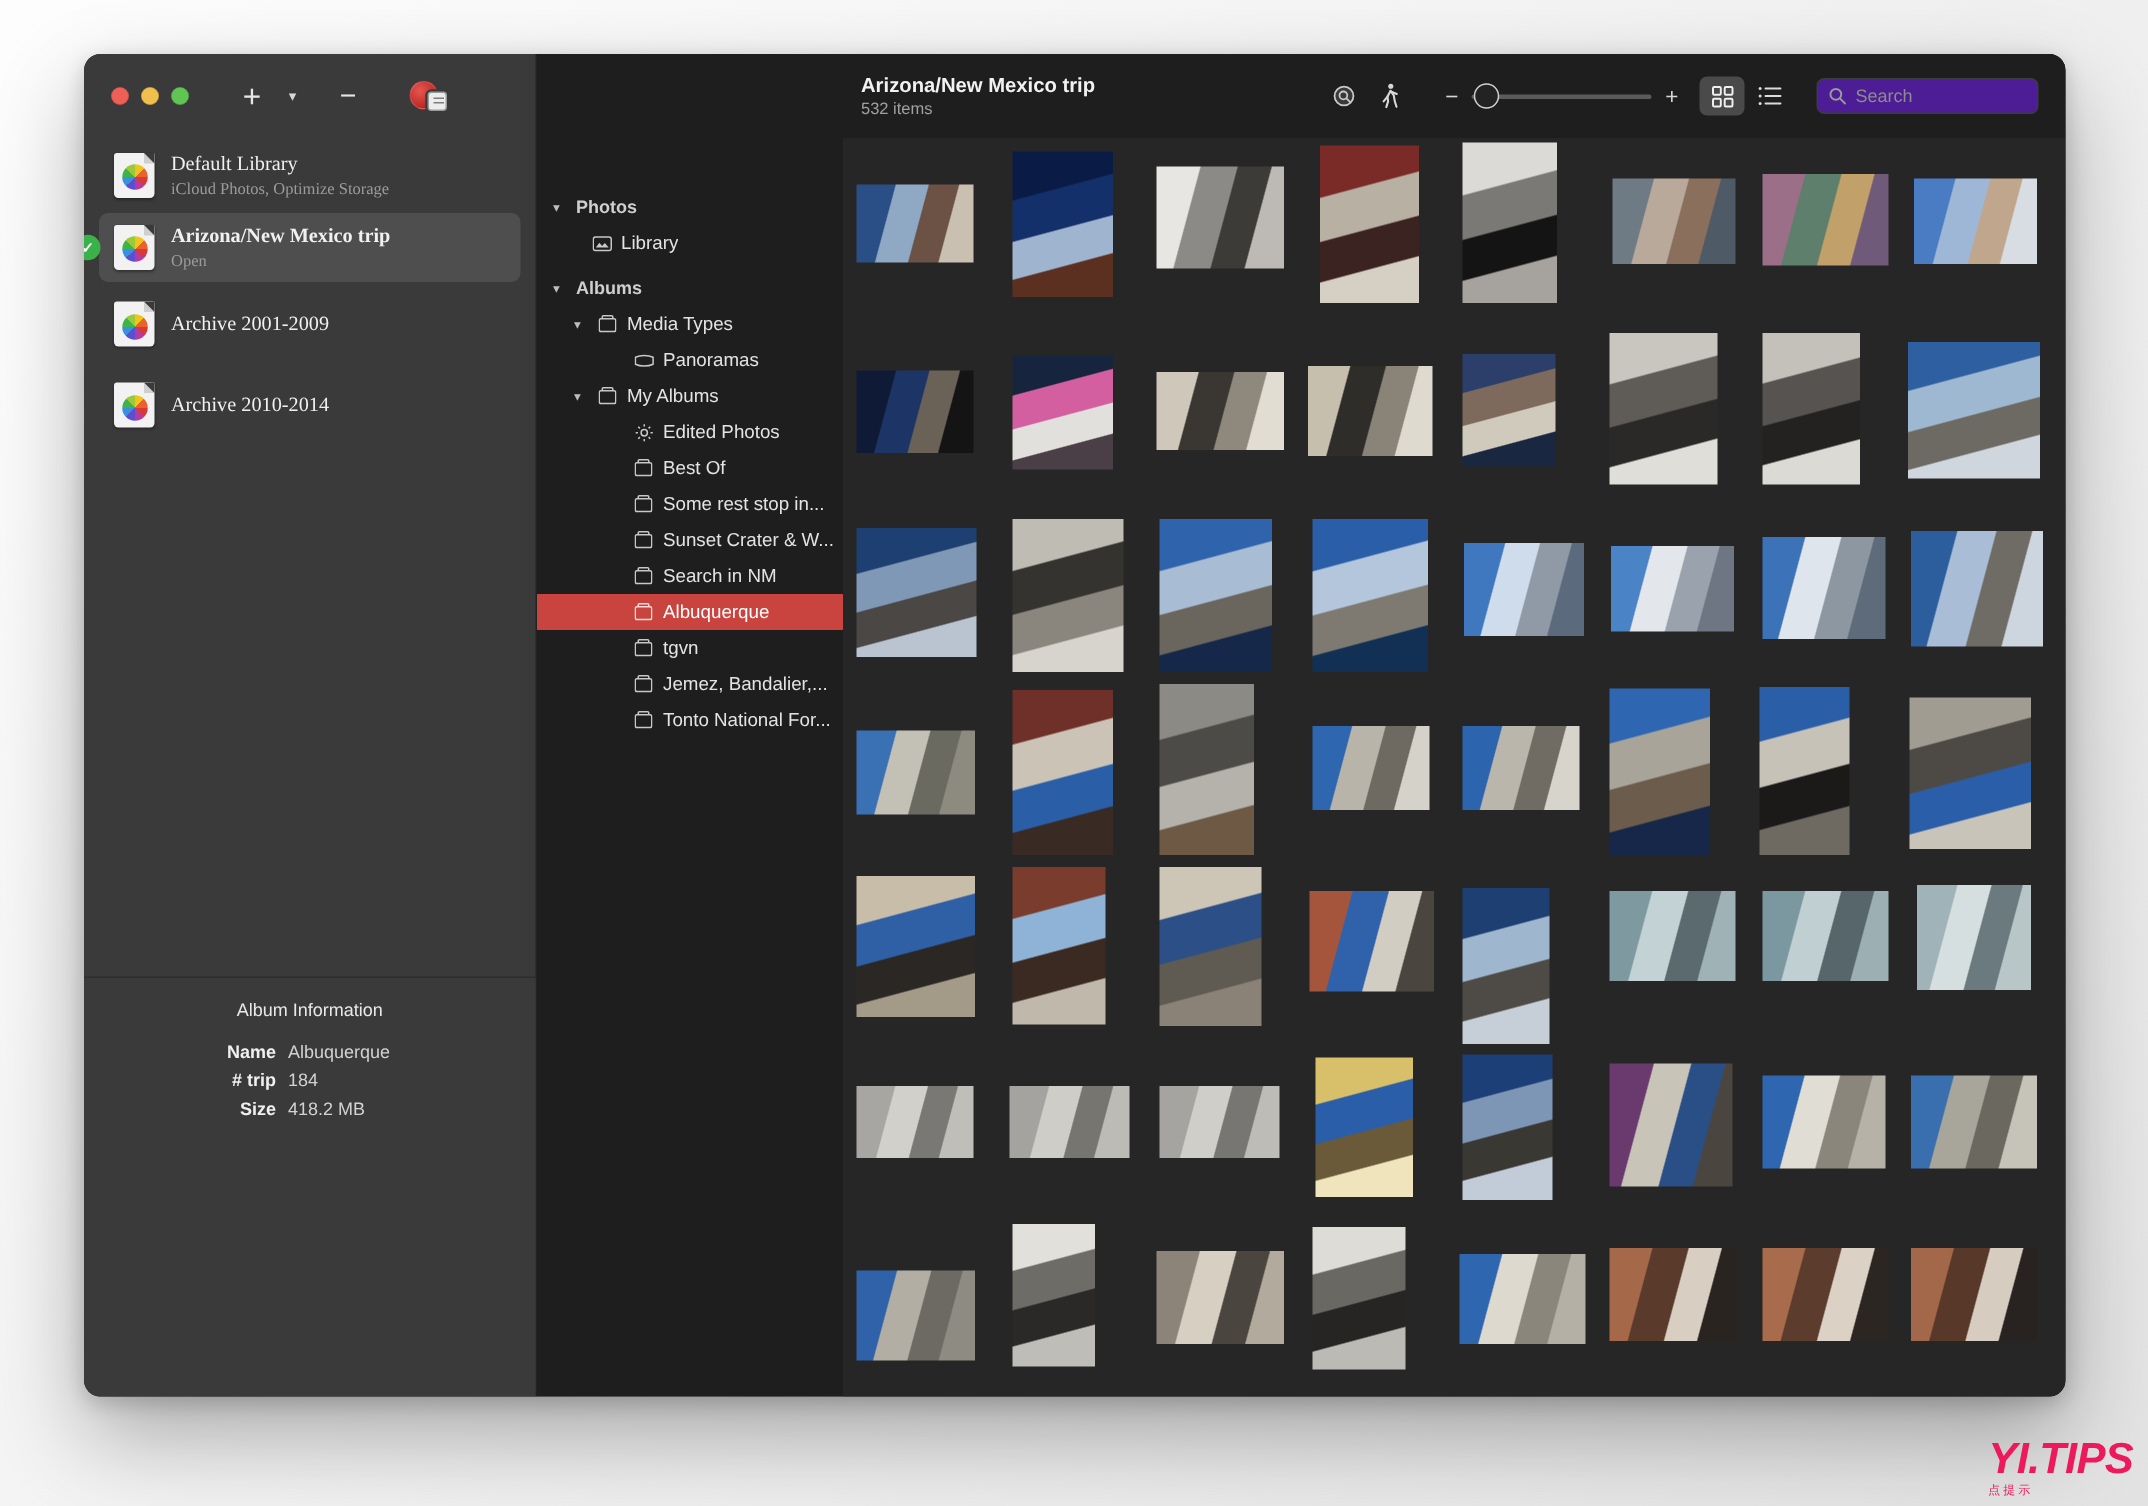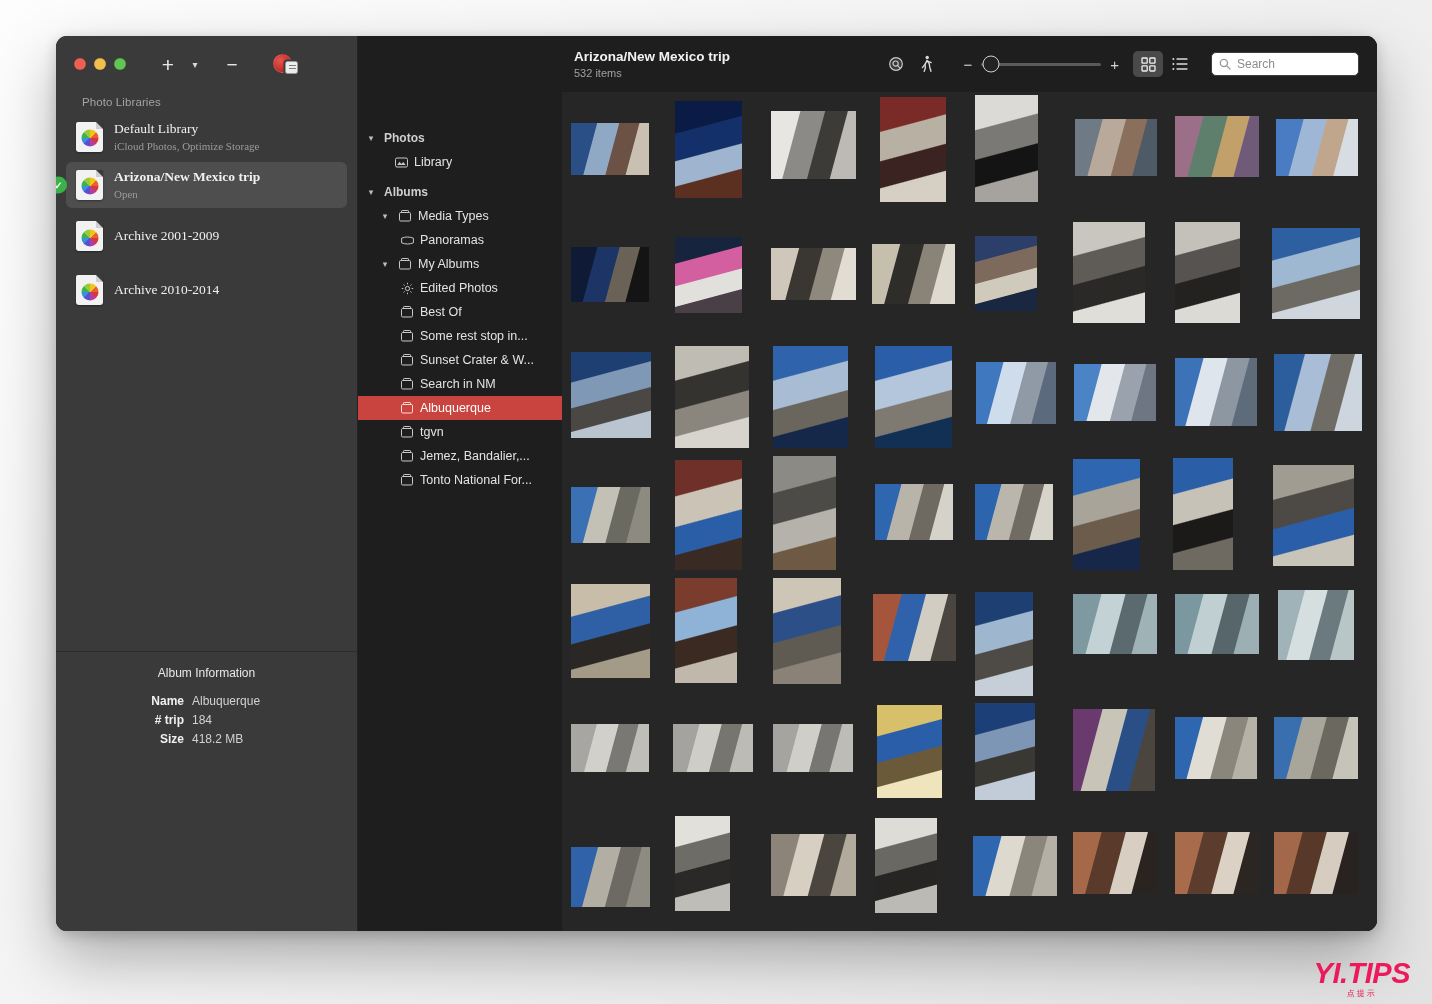--- a/index.html
+++ b/index.html
@@ -165,21 +165,21 @@
     position: relative;
   }
   .tree-row.selected { background: #c9443f; }
   .tree-row.selected .tree-label { color: #ffffff; }
   .tw { width: 14px; display:flex; align-items:center; justify-content:center; flex-shrink:0; color:#bdbdbd; font-size: 9px; }
   .tree-label { font-size: 12.5px; color: #e3e3e3; white-space: nowrap; overflow: hidden; text-overflow: ellipsis; }
   .tree-head .tree-label { color: #cfcfcf; font-weight: bold; font-size: 12px;}
   .ind1 { padding-left: 6px; }
   .ind2 { padding-left: 20px; }
   .ind3 { padding-left: 36px; }
-  .ind4 { padding-left: 42px; }
+  .ind4 { padding-left: 64px; }
 
   svg.ic { display:block; }
 
   
   .pane-right {
     flex: 1;
     background: #1c1c1c;
     display: flex;
     flex-direction: column;
     position: relative;
@@ -218,21 +218,21 @@
   }
   .seg-btn {
     width: 30px; height: 26px; border-radius: 5px;
     display:flex;align-items:center;justify-content:center;
     color: #e2e2e2;
   }
   .seg-btn.active { background: #4a4a4a; }
   .searchbox {
     margin-left: 16px;
     width: 148px; height: 24px;
-    background: #ffffff;
+    background: #4c1d95;
     border: 1px solid #3c3c3c;
     border-radius: 5px;
     display: flex; align-items: center;
     padding: 0 7px; gap: 6px;
   }
   .search-ph { font-size: 12px; color: #8c8c8c; }
 
   .grid-area {
     flex: 1;
     background: #262626;
@@ -241,22 +241,22 @@
   }
   .thumb {
     box-shadow: 0 0 0 0 rgba(0,0,0,0);
     background-size: cover;
     background-position: center;
   }
 
   
   .watermark {
     position: absolute;
-    right: 22px; bottom: 6px;
-    text-align: center;
+    right: 10px; bottom: 6px;
+    text-align: left;
     line-height: 1;
   }
   .wm-main {
     font-size: 29px;
     font-weight: bold;
     font-style: italic;
     color: #ec1a5c;
     letter-spacing: -0.5px;
     font-family: "Liberation Sans", sans-serif;
   }
@@ -284,21 +284,20 @@
         <div class="tb-btn tb-plus">+</div>
         <div class="tb-btn tb-chev">▾</div>
         <div class="tb-btn tb-minus">−</div>
         <div class="tb-rec">
           <span class="rec-circle"></span>
           <span class="rec-badge"></span>
         </div>
       </div>
     </div>
 
-    <div class="lib-header">Photo Libraries</div>
 
     <div class="lib-list">
 
       <div class="lib-item">
         <span class="lib-icon">
             <span class="pinwheel"></span>
           </span>
         <span class="lib-text">
           <span class="lib-title" style="display:block">Default Library</span>
           <span class="lib-sub" style="display:block">iCloud Photos, Optimize Storage</span>

